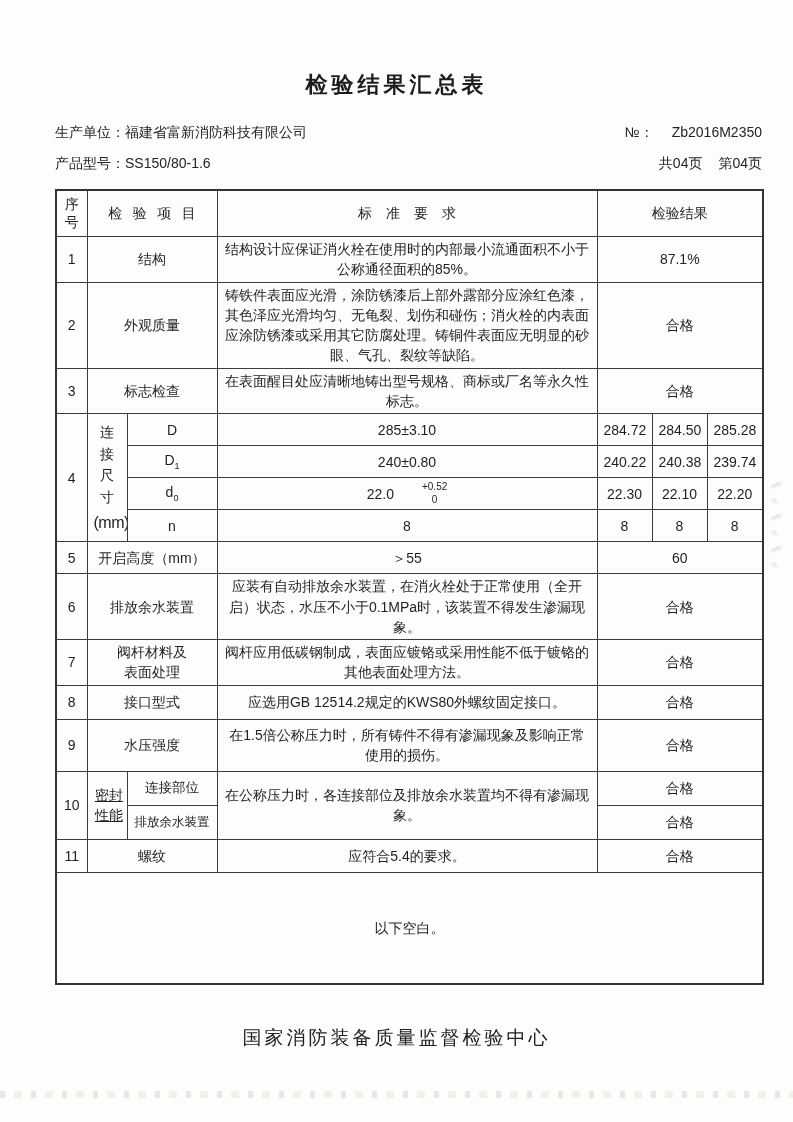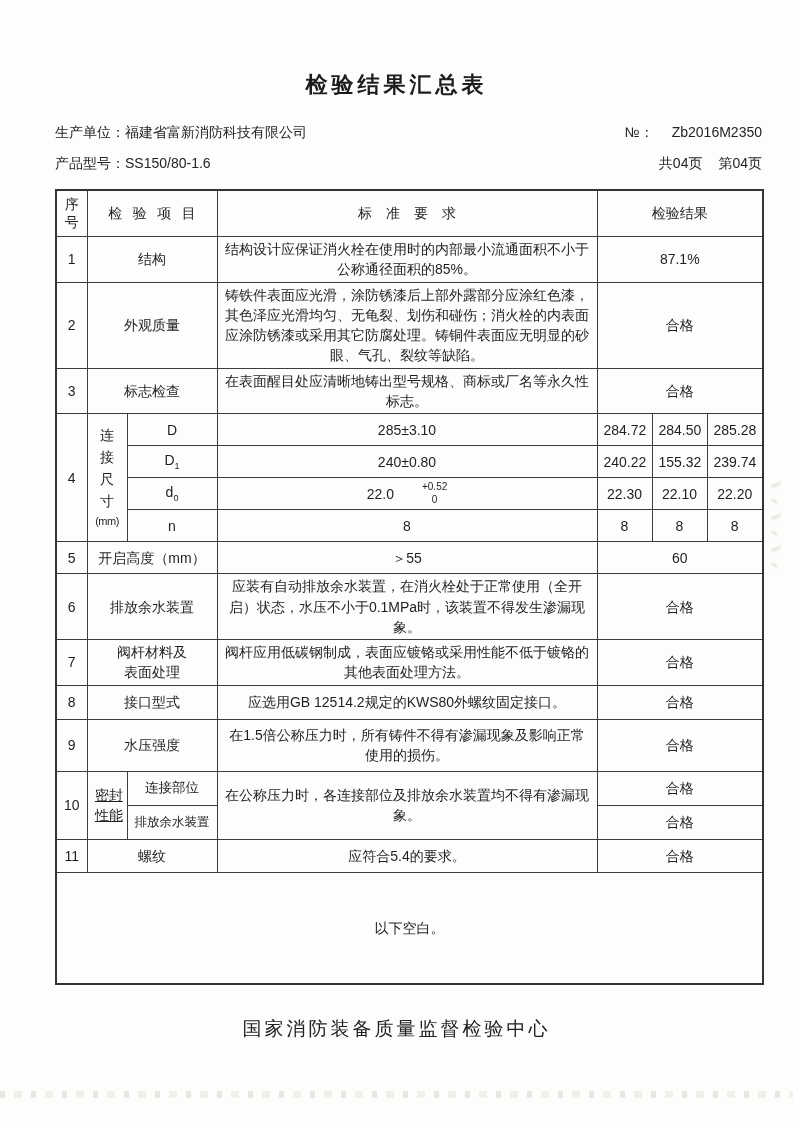--- a/index.html
+++ b/index.html
@@ -63,21 +63,21 @@
   table.result{border:2.5px solid #333;}
   td.std{
     text-align:left;
     padding:4px 8px;
   }
   td.std-c{text-align:center;}
   .spread-md{display:inline-block;letter-spacing:0.75em;margin-right:-0.75em;}
   .spread-lg{display:inline-block;letter-spacing:1.0em;margin-right:-1.0em;}
   .v1{width:1.1em;margin:0 auto;word-break:break-all;line-height:1.3;}
   .vtext{width:1.1em;margin:0 auto;word-break:break-all;line-height:1.55;}
-  .vunit{font-size:11px;display:block;margin-top:2px;letter-spacing:-0.5px;}
+  .vunit{font-size:16px;display:block;margin-top:2px;letter-spacing:-0.5px;}
   .w2{width:2.2em;margin:0 auto;word-break:break-all;line-height:1.45;text-decoration:underline;}
   .w55{display:inline-block;width:5.6em;word-break:break-all;line-height:1.45;}
   sub{font-size:9px;}
   .tolwrap{display:inline-flex;align-items:center;gap:28px;}
   .tolcol{display:inline-flex;flex-direction:column;align-items:center;font-size:10px;line-height:1.25;}
   .blank-cell{
     text-align:left;
     vertical-align:top;
     padding:26px 0 0 32px;
   }
@@ -96,21 +96,21 @@
   tr.h-r10{height:34px;}
   tr.h-r11{height:33px;}
   tr.h-blank{height:112px;}
 
   
   .footer-org{
     text-align:center;
     font-size:19px;
     letter-spacing:3px;
     color:#202020;
-    margin-top:31px;
+    margin-top:40px;
     font-weight:500;
   }
 
   
   .bleed{
     position:absolute;
     right:6px;top:470px;
     width:16px;height:150px;
     opacity:0.35;
     filter:blur(1.1px);
@@ -211,21 +211,21 @@
       <td><span>D</span></td>
       <td class="std-c">285±3.10</td>
       <td>284.72</td>
       <td>284.50</td>
       <td>285.28</td>
     </tr>
     <tr class="h-sub">
       <td><span>D</span><sub>1</sub></td>
       <td class="std-c">240±0.80</td>
       <td>240.22</td>
-      <td>155.32</td>
+      <td>240.38</td>
       <td>239.74</td>
     </tr>
     <tr class="h-sub">
       <td><span>d</span><sub>0</sub></td>
       <td class="std-c">
         <span class="tolwrap">
           <span>22.0</span>
           <span class="tolcol">
             <span>+0.52</span>
             <span>0</span>

